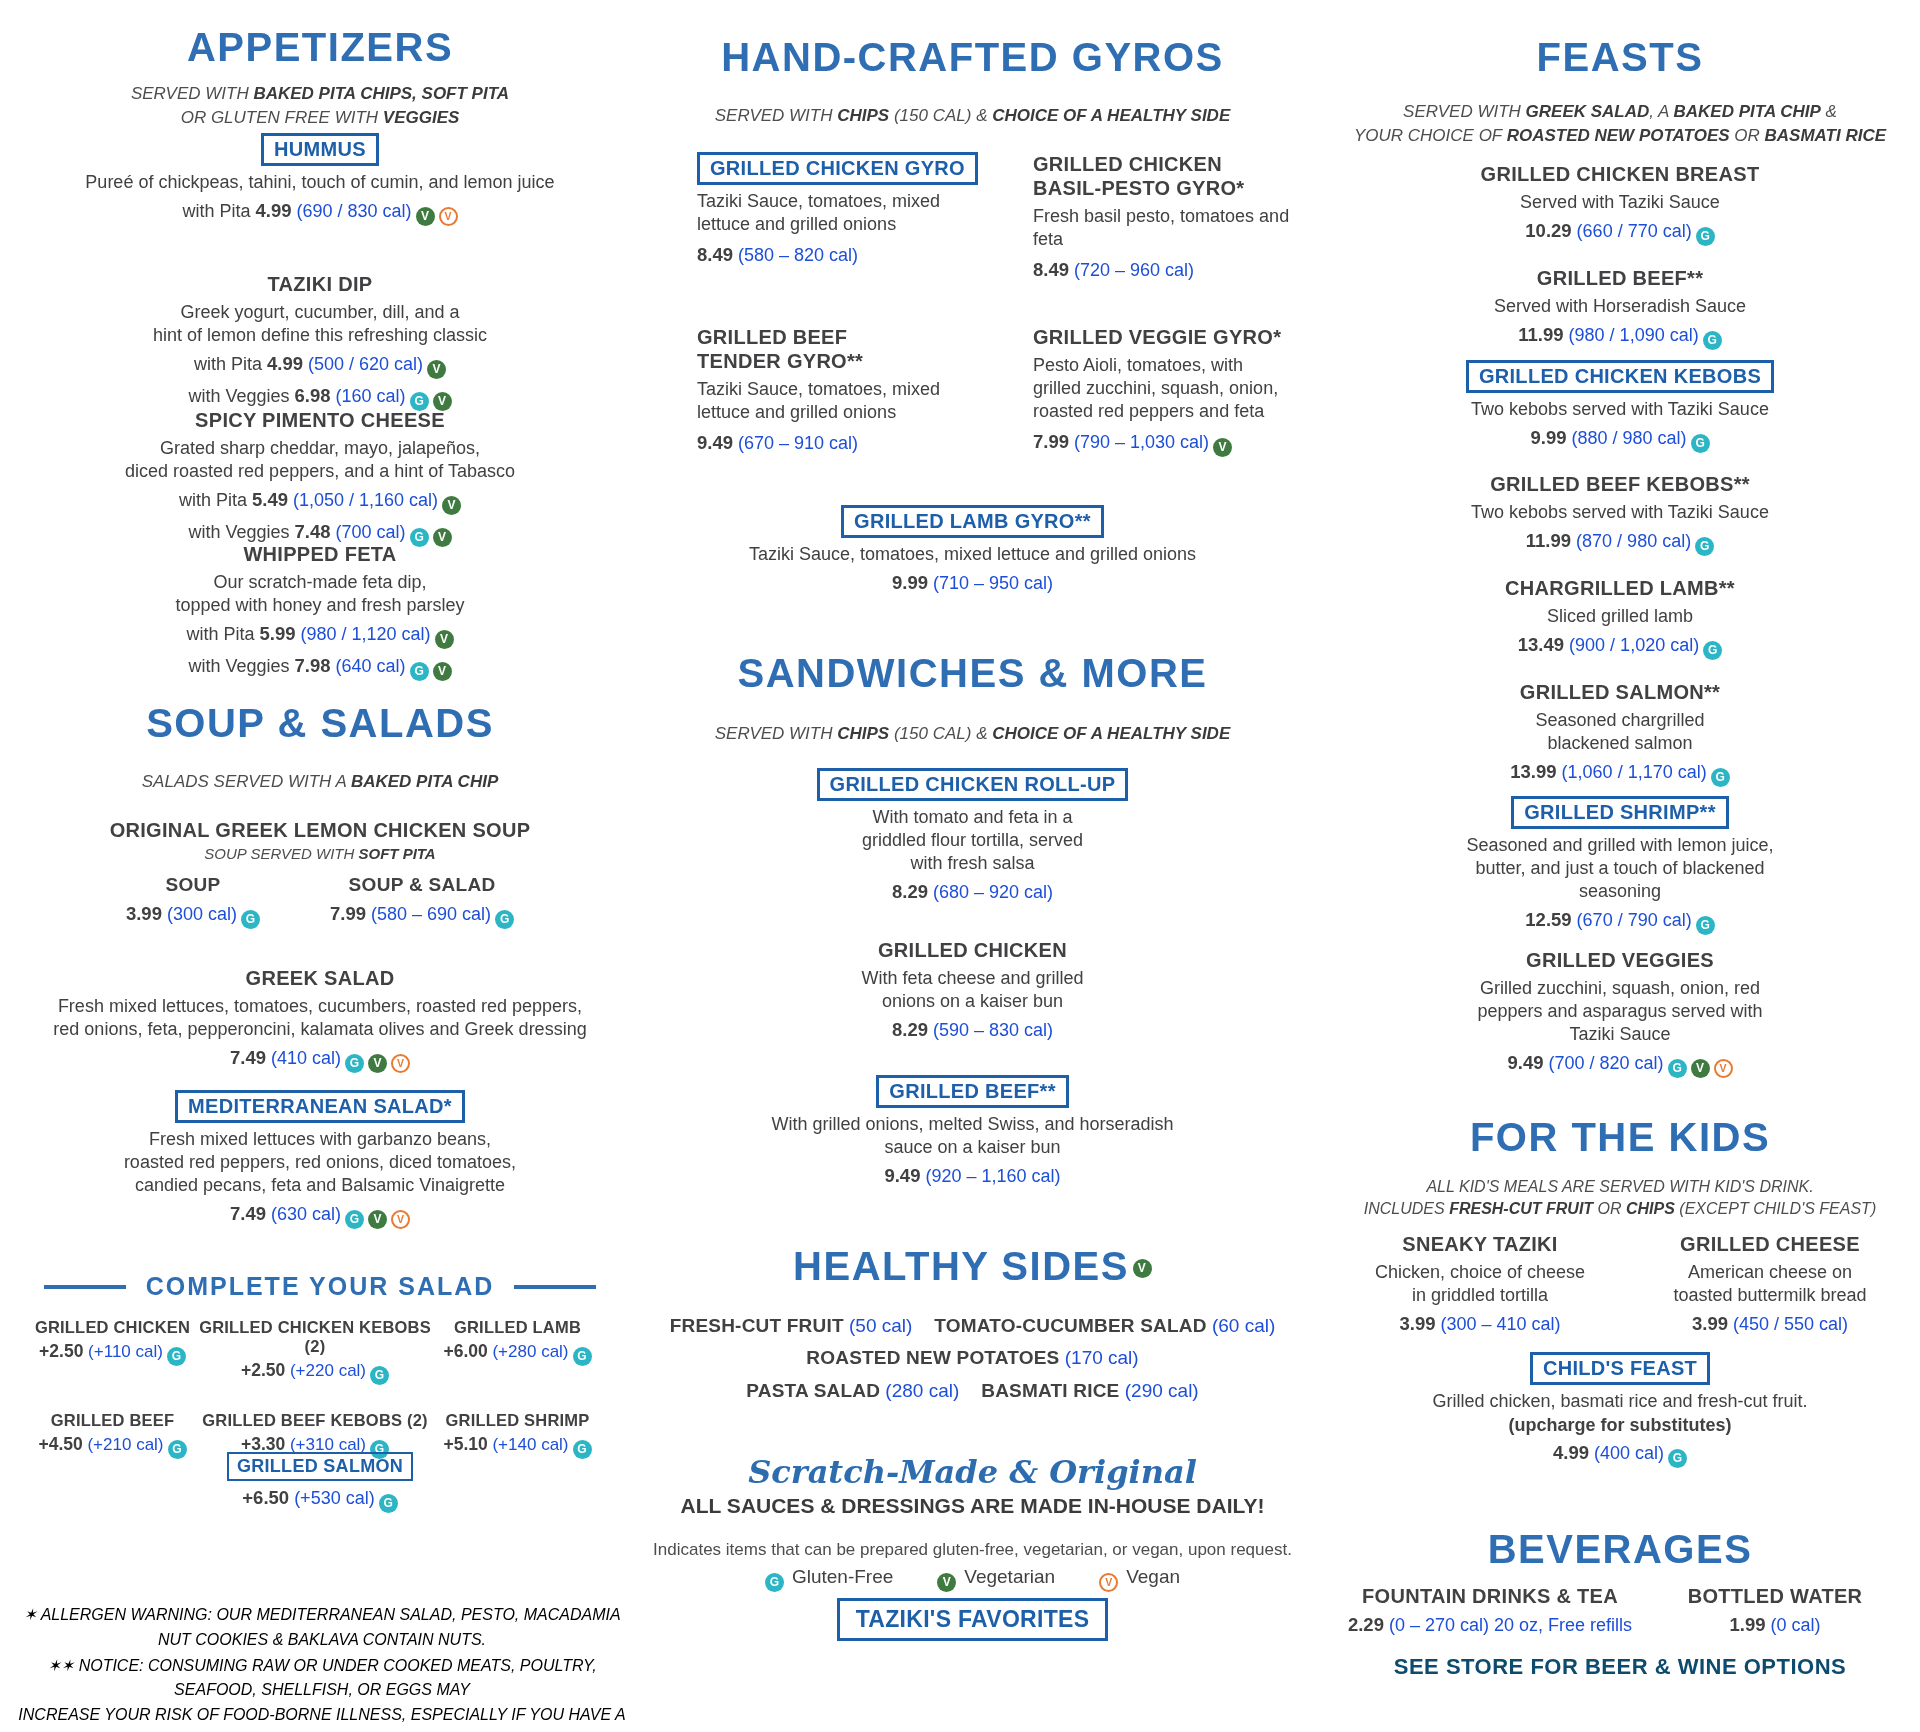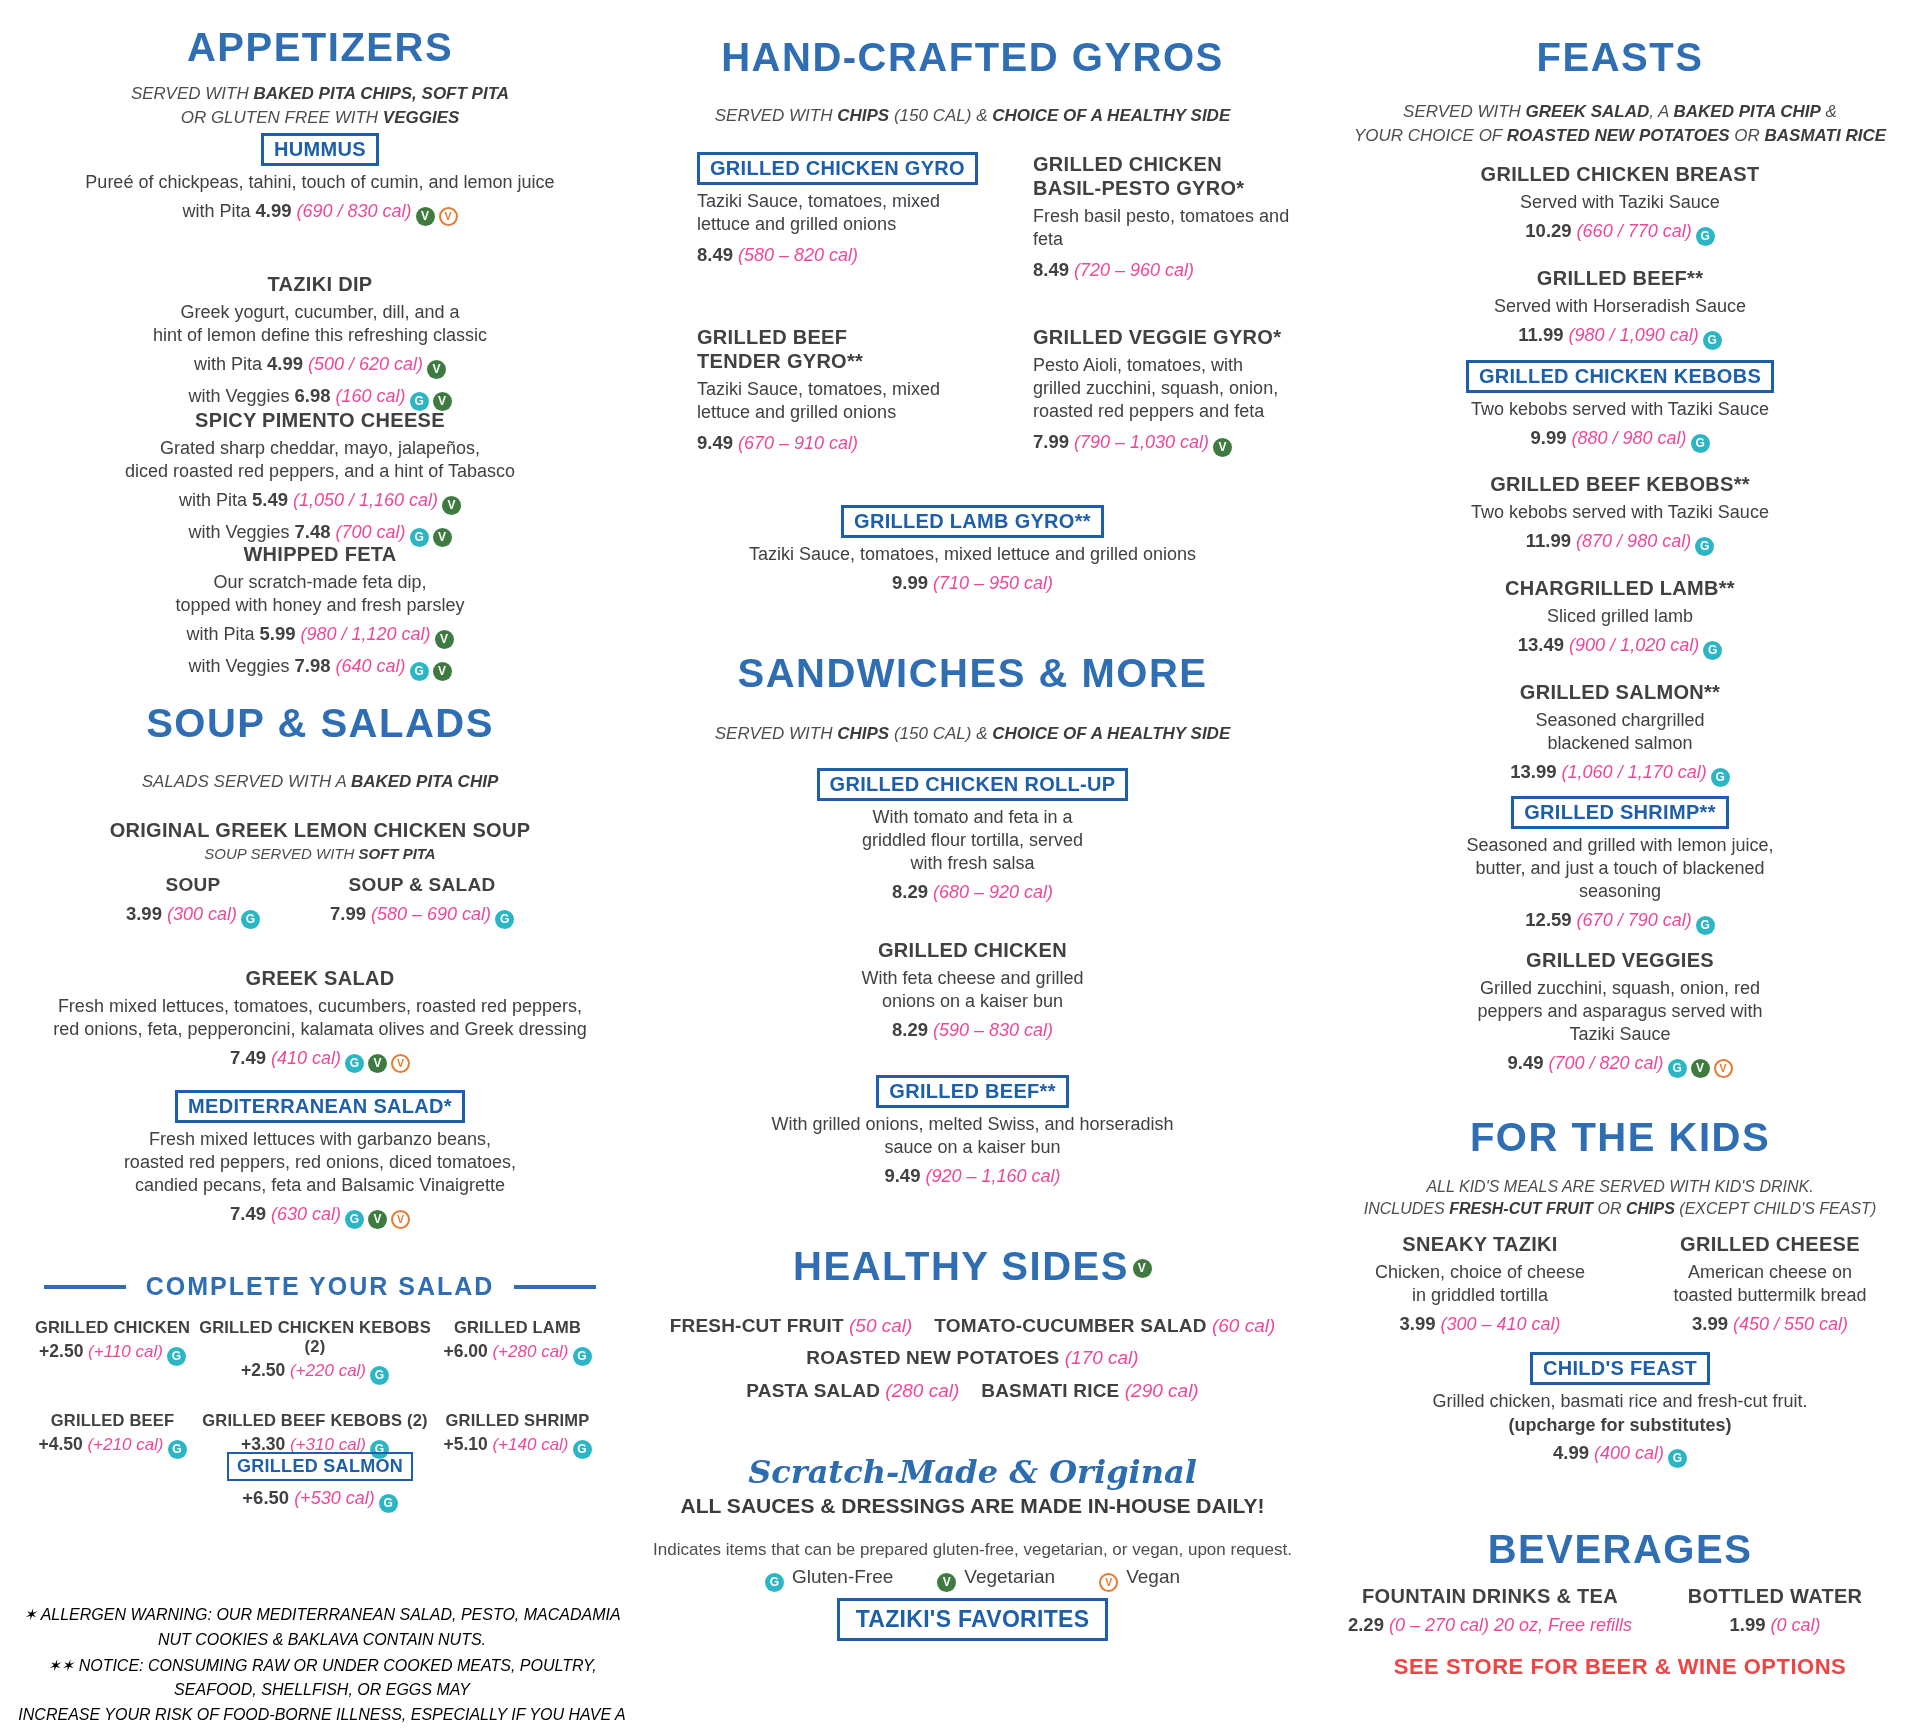--- a/index.html
+++ b/index.html
@@ -13,21 +13,21 @@
   .sec-title{font-size:40px;font-weight:800;color:#2f6eb2;letter-spacing:1.5px;line-height:1.05;}
   .sub{font-style:italic;font-size:17px;color:#4d4d4f;line-height:1.4;}
   .sub b{color:#3b3b3d;}
   .subsm{font-style:italic;font-size:15px;color:#4d4d4f;}
   .subsm b{color:#3b3b3d;}
   .name{font-size:20px;font-weight:700;letter-spacing:.3px;white-space:pre-line;line-height:1.2;}
   .boxed{display:inline-block;border:3px solid #1d5fa9;color:#1d5fa9;font-size:20px;font-weight:700;letter-spacing:.3px;padding:1px 10px;line-height:1.25;}
   .desc{font-size:18px;line-height:1.28;white-space:pre-line;margin-top:5px;}
   .pl{font-size:18px;margin-top:4px;line-height:1.45;}
   .pl b{font-size:18.5px;}
-  .cal{color:#ec4899;font-style:italic;}
+  .cal{color:#1d4ed8;}
   .badge{display:inline-block;width:19px;height:19px;border-radius:50%;font-size:12px;font-weight:700;line-height:19px;text-align:center;vertical-align:-3px;margin-left:4px;}
   .badge.gf{background:#2cb5c4;color:#fff;}
   .badge.veg{background:#3f7b40;color:#fff;}
   .badge.vegan{background:#fff;color:#e87b31;border:2px solid #e87b31;width:15px;height:15px;line-height:14px;font-size:10.5px;}
   .sec-title .badge{vertical-align:8px;}
   .cys{display:flex;align-items:center;gap:20px;padding:0 14px;}
   .cys .line{height:4px;background:#2f6eb2;flex:1;}
   .cys .t{font-size:25px;font-weight:800;color:#2f6eb2;letter-spacing:2px;white-space:nowrap;}
   .grid3{display:grid;grid-template-columns:165px 240px 165px;}
   .aname{font-size:16.5px;font-weight:700;letter-spacing:.2px;white-space:pre-line;}
@@ -43,21 +43,21 @@
   .allsauces{font-size:21px;font-weight:700;color:#3b3b3d;margin-top:4px;}
   .note{font-size:17px;color:#4d4d4f;}
   .legend-row{display:flex;justify-content:center;gap:44px;font-size:19px;}
   .legend-row .badge{margin-right:8px;margin-left:0;}
   .fav{font-size:23px;padding:4px 16px;}
   .grid2{display:grid;grid-template-columns:300px 1fr;}
   .bevgrid{display:grid;grid-template-columns:320px 1fr;padding-right:10px;}
   .hs-line{font-size:19px;line-height:1.7;}
   .hs-i{margin:0 11px;white-space:nowrap;}
   .hs-i b{letter-spacing:.2px;}
-  .seestore{font-size:22px;font-weight:700;color:#ef4444;letter-spacing:.5px;}
+  .seestore{font-size:22px;font-weight:700;color:#0c4a6e;letter-spacing:.5px;}
   .dbold{font-size:18px;font-weight:700;margin-top:2px;}
 </style>
 </head>
 <body>
 
 <div id="page">
 
   <div class="col" id="col-left">
 
     <div class="blk sec-title" style="top:26px">APPETIZERS</div>

